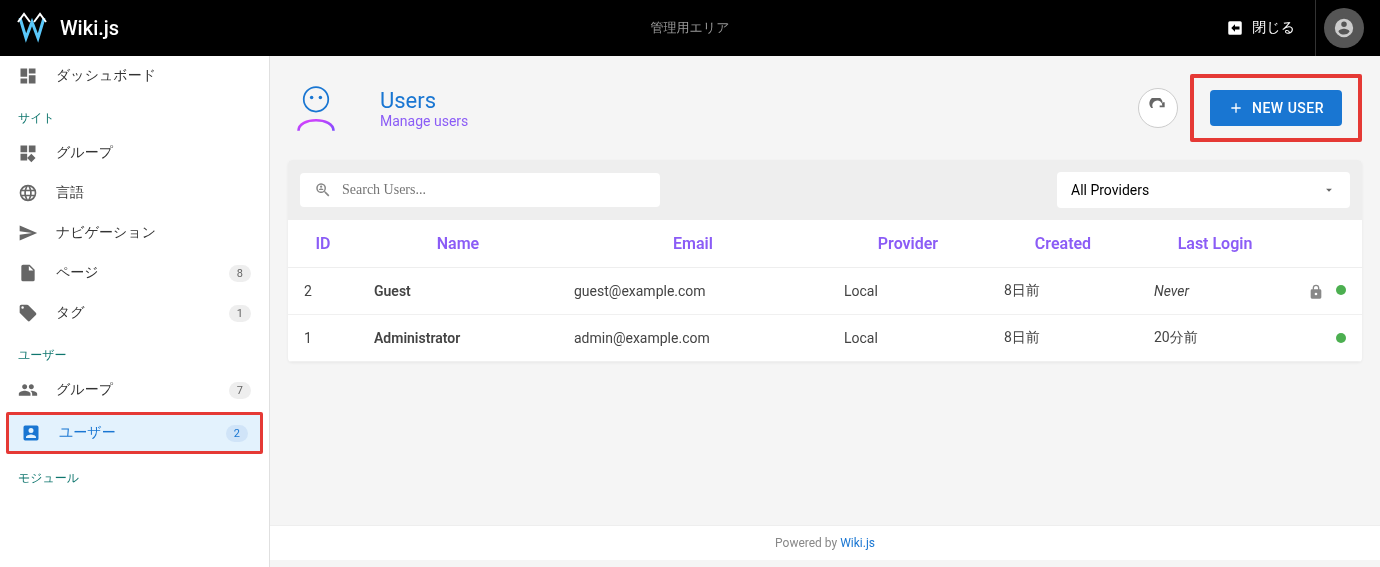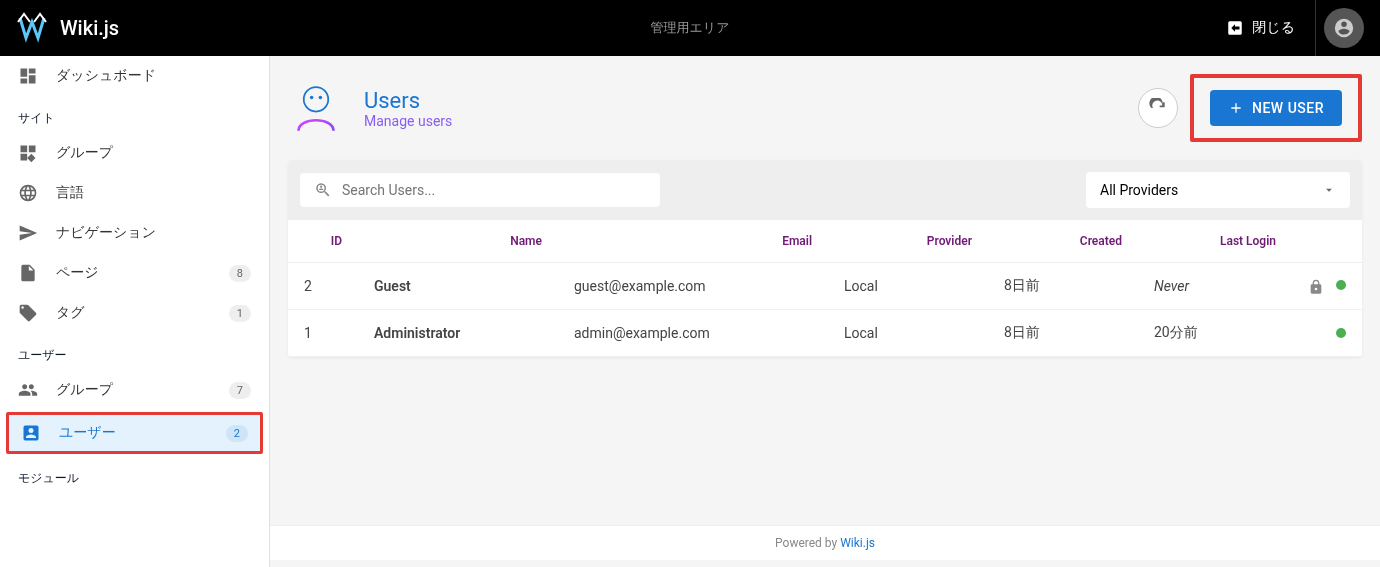--- a/index.html
+++ b/index.html
@@ -21,46 +21,46 @@
 
 
 .sidebar { width: 270px; background: #fff; border-right: 1px solid #e0e0e0; overflow-y: auto; }
 .nav-item { display: flex; align-items: center; padding: 10px 18px; gap: 18px; cursor: pointer; font-size: 14px; color: #333; }
 .nav-item.active { background: #e3f2fd; color: #1976d2; }
 .nav-item .icon { width: 20px; height: 20px; display:flex; align-items:center; justify-content:center; flex-shrink:0; }
 .nav-item.active .icon svg { fill: #1976d2; }
 .nav-label { flex: 1; }
 .nav-badge { background: #eee; color: #666; font-size: 11px; padding: 2px 8px; border-radius: 10px; min-width: 22px; text-align:center; }
 .nav-item.active .nav-badge { background: #d0e4f8; color: #1976d2; }
-.nav-section { padding: 14px 18px 6px; font-size: 12px; color: #0f172a; }
+.nav-section { padding: 14px 18px 6px; font-size: 12px; color: #0f766e; }
 .nav-item-hl { border: 3px solid #e53935; margin: 2px 6px; border-radius: 2px; }
 .nav-item-hl .nav-item { padding: 8px 12px; }
 
 
 .main { flex: 1; padding: 18px; position: relative; display:flex; flex-direction:column; }
-.page-header { display: flex; align-items: center; gap: 20px; margin-bottom: 18px; }
+.page-header { display: flex; align-items: center; gap: 36px; margin-bottom: 18px; }
 .page-icon { width: 56px; height: 56px; }
 .page-titles { flex: 1; }
 .page-title { font-size: 22px; color: #1976d2; font-weight: 400; }
 .page-subtitle { font-size: 14px; color: #8b5cf6; }
 .page-actions { display: flex; align-items: center; gap: 12px; }
 .refresh-btn { width: 40px; height: 40px; border-radius: 50%; border: 1px solid #ccc; background:#fff; display:flex; align-items:center; justify-content:center; cursor:pointer; }
 .new-user-wrap { border: 4px solid #e53935; padding: 12px 16px; border-radius: 2px; }
 .new-user-btn { background: #1976d2; color: #fff; border: none; padding: 10px 18px; font-size: 14px; font-weight: 500; letter-spacing: 0.5px; border-radius: 4px; cursor: pointer; display:flex; align-items:center; gap:8px; }
 
 
 .card { background: #fff; border-radius: 4px; overflow: hidden; box-shadow: 0 1px 3px rgba(0,0,0,0.06); }
 .filter-row { background: #eee; padding: 12px; display: flex; gap: 12px; align-items:center; justify-content:space-between; }
 .search-box { background: #fff; border-radius: 4px; padding: 8px 14px; display: flex; align-items: center; gap: 10px; width: 360px; }
-.search-input { border: none; outline: none; font-size: 14px; flex:1; background:transparent; }
-.provider-select { background: #fff; border-radius: 4px; padding: 10px 14px; display: flex; align-items: center; justify-content: space-between; width: 264px; font-size: 14px; cursor:pointer; }
+.search-input { border: none; outline: none; font-size: 14px; flex:1; background:transparent;font-family:Liberation Serif, serif; }
+.provider-select { background: #fff; border-radius: 4px; padding: 10px 14px; display: flex; align-items: center; justify-content: space-between; width: 293px; font-size: 14px; cursor:pointer; }
 
 
 .table { width: 100%; border-collapse: collapse; }
-.table th { text-align: right; padding: 14px 16px; font-size: 12px; font-weight: 600; color: #701a75; border-bottom: 1px solid #eee; }
+.table th { text-align: center; padding: 14px 16px; font-size: 16px; font-weight: 600; color: #8b5cf6; border-bottom: 1px solid #eee; }
 .table td { padding: 14px 16px; font-size: 14px; color: #444; border-bottom: 1px solid #f0f0f0; }
 .bold { font-weight: 600; }
 .italic { font-style: italic; color: #999; }
 .status-cell { text-align: right; white-space: nowrap; }
 .status-dot { display: inline-block; width: 10px; height: 10px; border-radius: 50%; margin-left: 8px; }
 .lock-icon { display: inline-block; vertical-align: middle; margin-right: 4px; }
 
 
 .footer { position: absolute; bottom: 7px; left: 270px; right: 0; text-align: center; padding: 10px; font-size: 12px; color: #888; background:#fff; border-top:1px solid #eee;}
 .footer a { color: #1976d2; text-decoration: none; }

